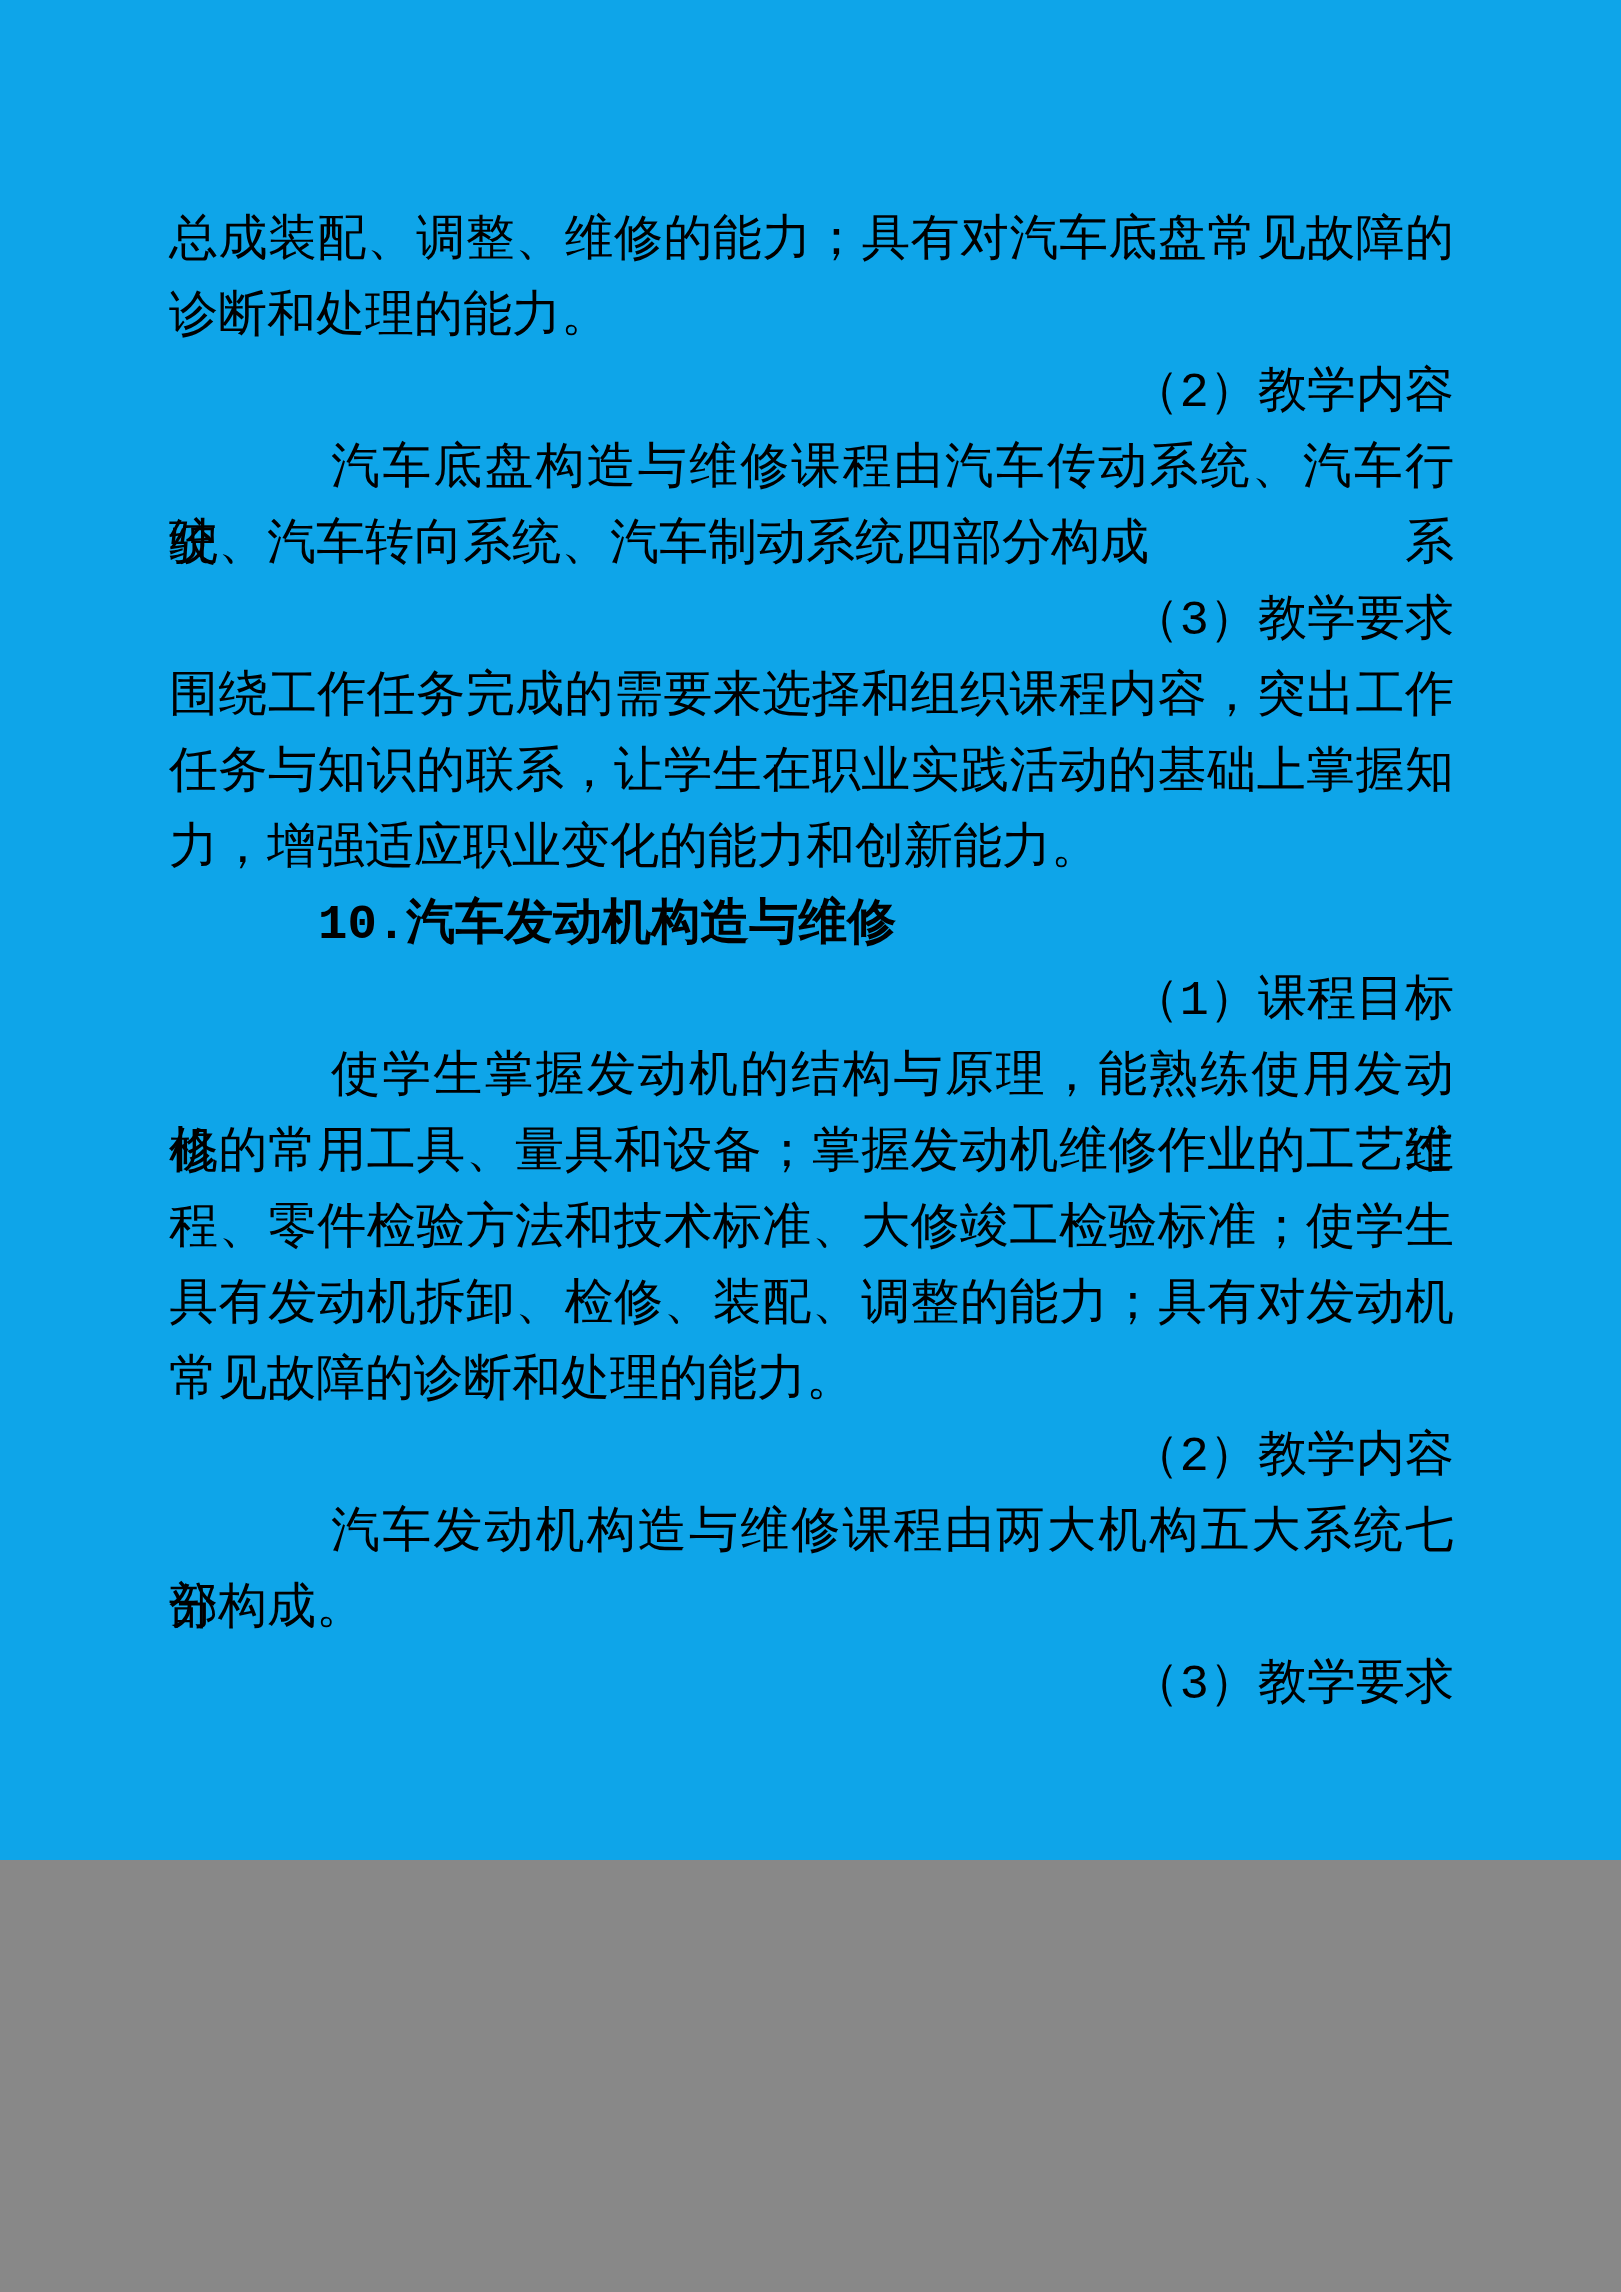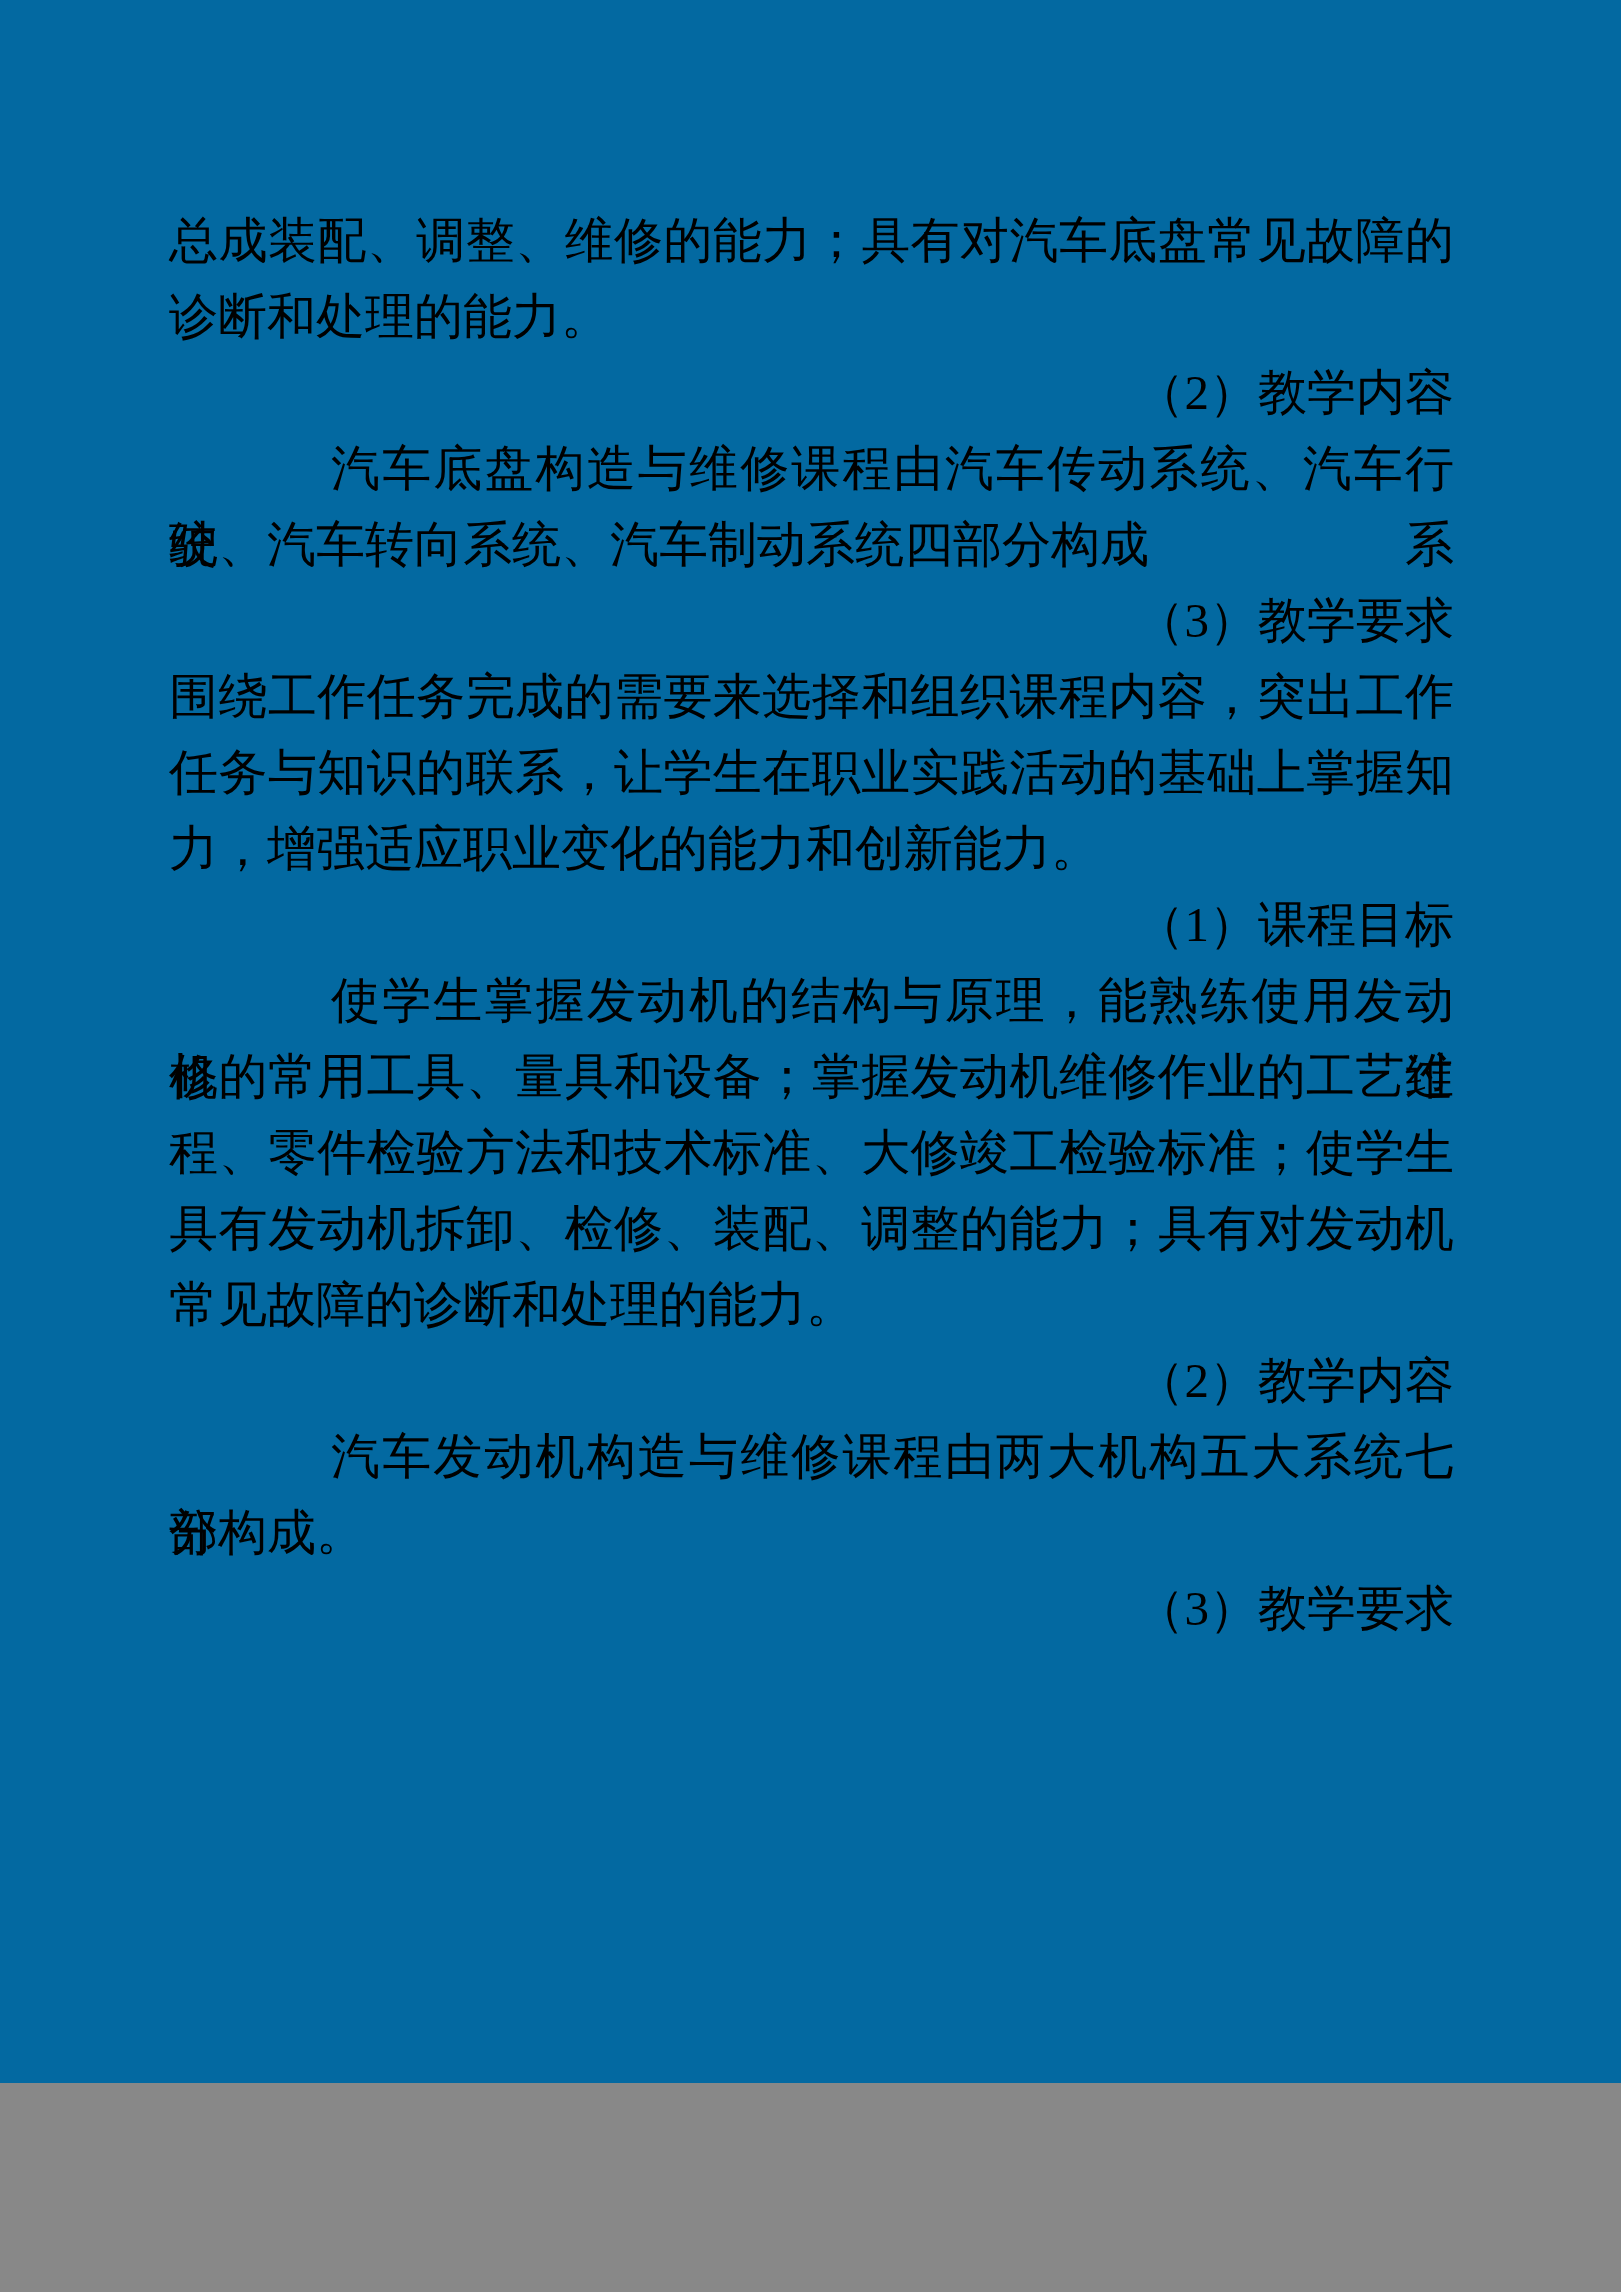--- a/index.html
+++ b/index.html
@@ -3,25 +3,25 @@
 <meta charset="utf-8">
 <style>
   html, body {
     margin: 0;
     padding: 0;
     background: #888;
   }
   .page {
     position: relative;
     width: 1621px;
-    height: 2083px;
+    height: 1860px;
     margin: 0 auto;
-    background: #0369a1;
+    background: #0ea5e9;
     overflow: hidden;
-    font-family: Liberation Serif, serif;
+    font-family: Liberation Mono, monospace;
     color: #000000;
   }
   .text-block {
     position: absolute;
     left: 169px;
     top: 203px;
     width: 1285px;
   }
   .line {
     font-size: 49px;
@@ -72,20 +72,21 @@
   <div class="text-block">
     <div class="line j">总成装配、调整、维修的能力；具有对汽车底盘常见故障的</div>
     <div class="line last">诊断和处理的能力。</div>
     <div class="line list">（2）教学内容</div>
     <div class="line j indent">汽车底盘构造与维修课程由汽车传动系统、汽车行驶系</div>
     <div class="line last">统、汽车转向系统、汽车制动系统四部分构成</div>
     <div class="line list">（3）教学要求</div>
     <div class="line j">围绕工作任务完成的需要来选择和组织课程内容，突出工作</div>
     <div class="line j">任务与知识的联系，让学生在职业实践活动的基础上掌握知</div>
     <div class="line last">力，增强适应职业变化的能力和创新能力。</div>
+    <div class="line heading">10.汽车发动机构造与维修</div>
     <div class="line list">（1）课程目标</div>
     <div class="line j indent">使学生掌握发动机的结构与原理，能熟练使用发动机维</div>
     <div class="line j">修的常用工具、量具和设备；掌握发动机维修作业的工艺过</div>
     <div class="line j">程、零件检验方法和技术标准、大修竣工检验标准；使学生</div>
     <div class="line j">具有发动机拆卸、检修、装配、调整的能力；具有对发动机</div>
     <div class="line last">常见故障的诊断和处理的能力。</div>
     <div class="line list">（2）教学内容</div>
     <div class="line j indent">汽车发动机构造与维修课程由两大机构五大系统七部</div>
     <div class="line last">分构成。</div>
     <div class="line list">（3）教学要求</div>

